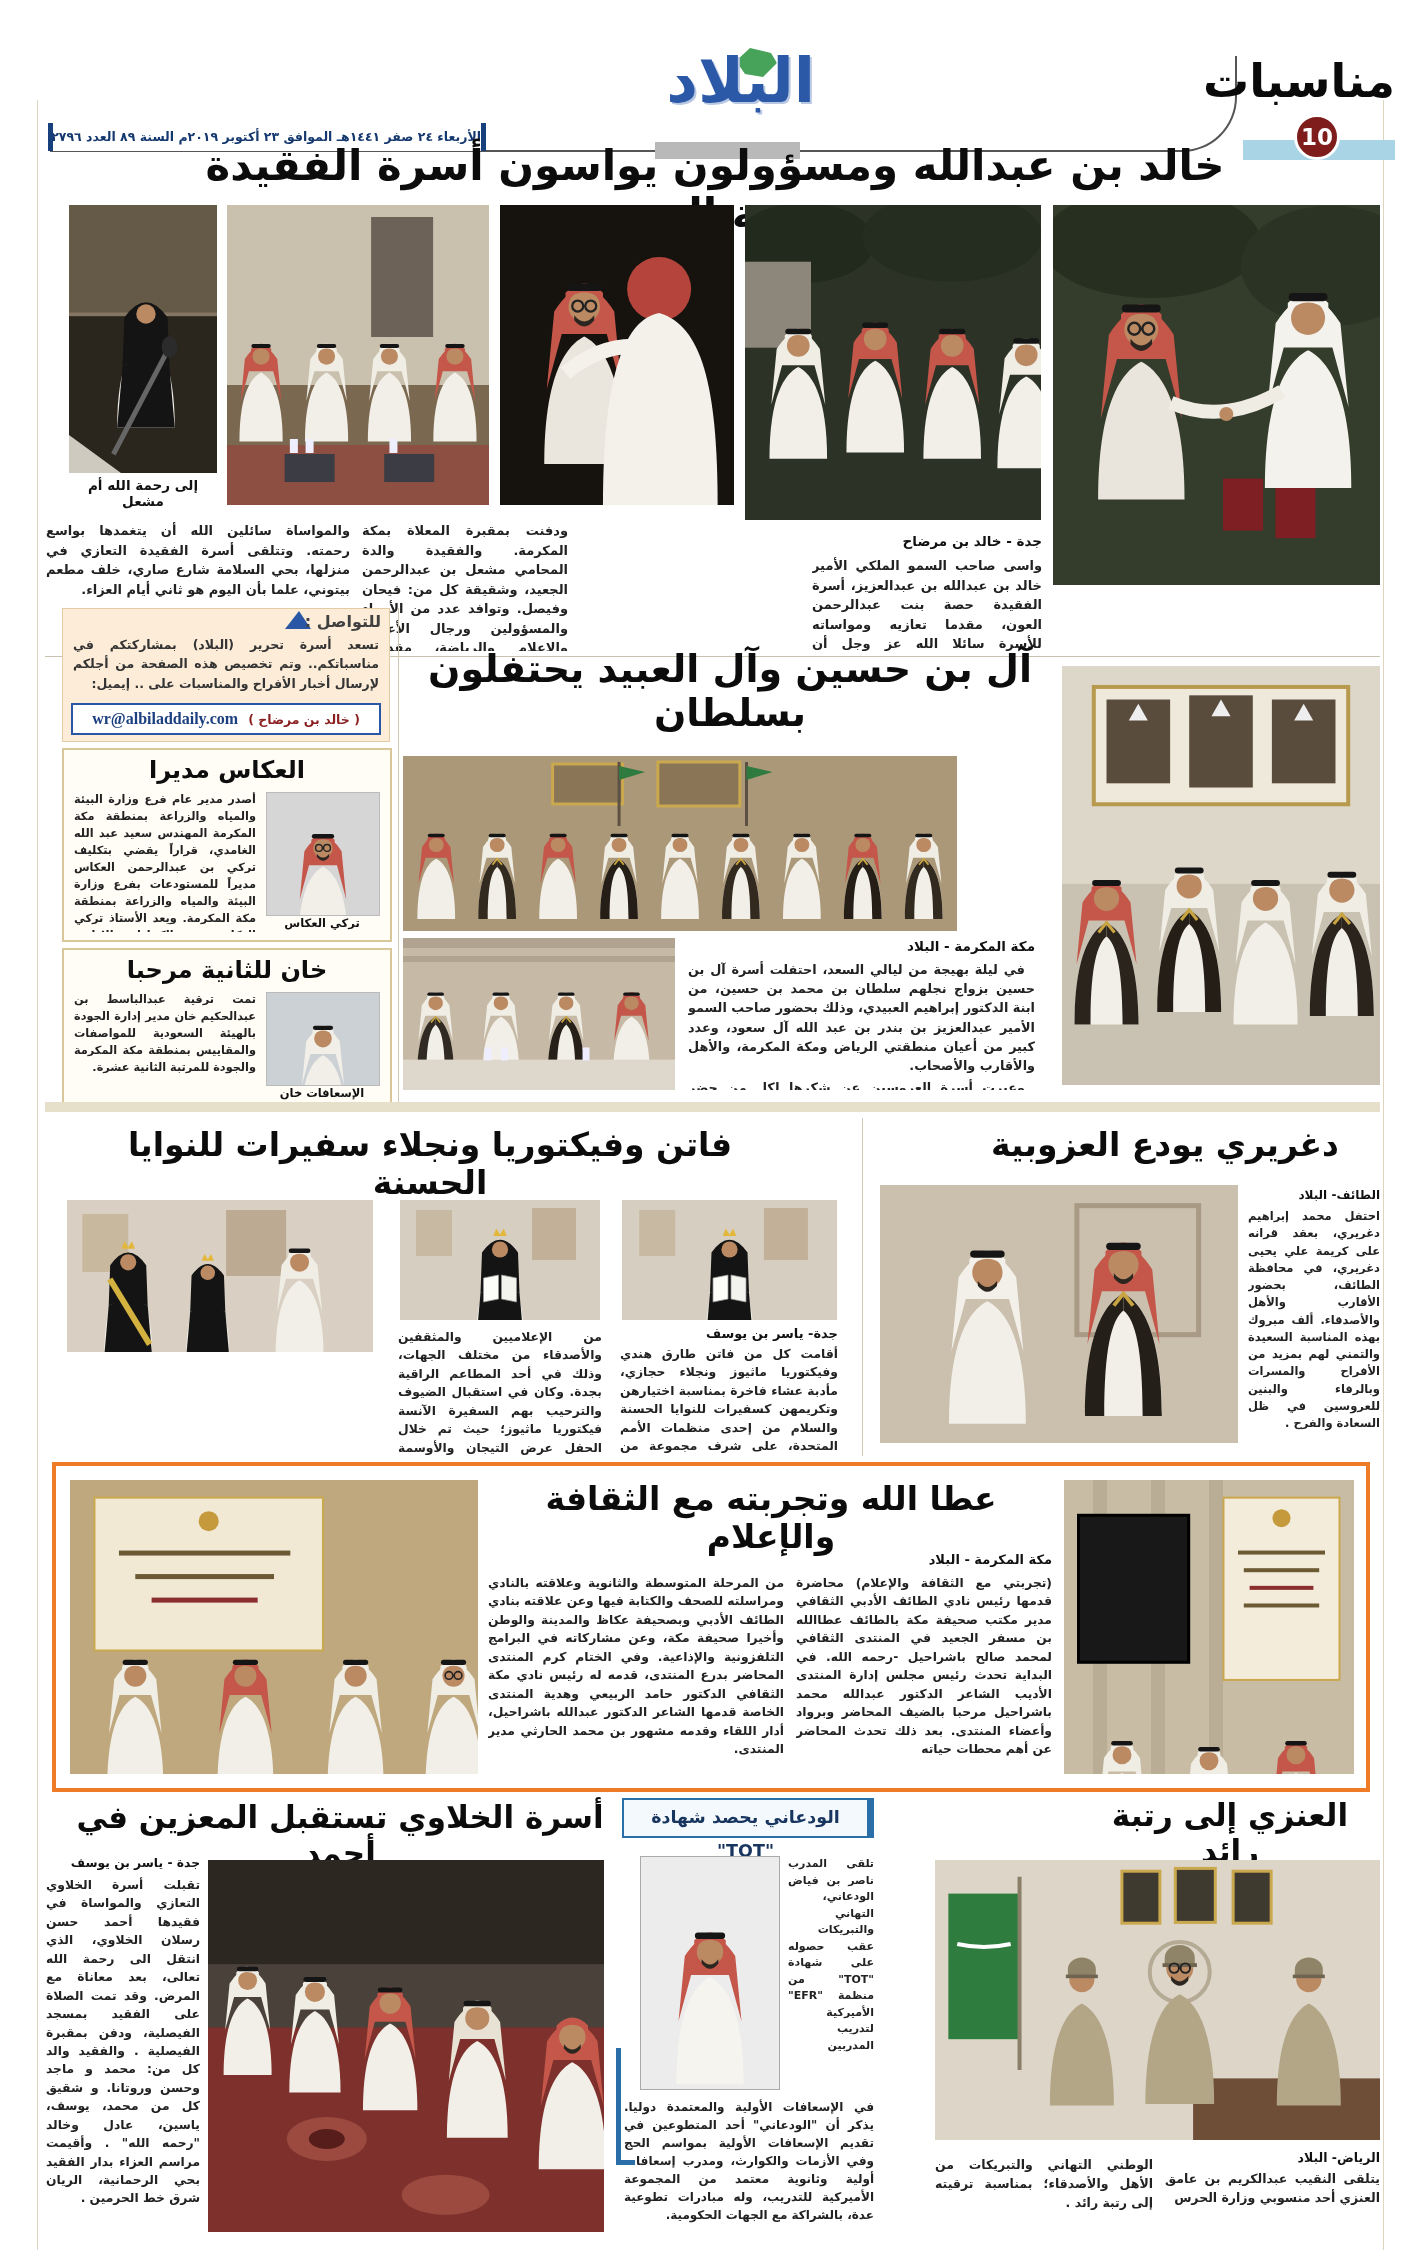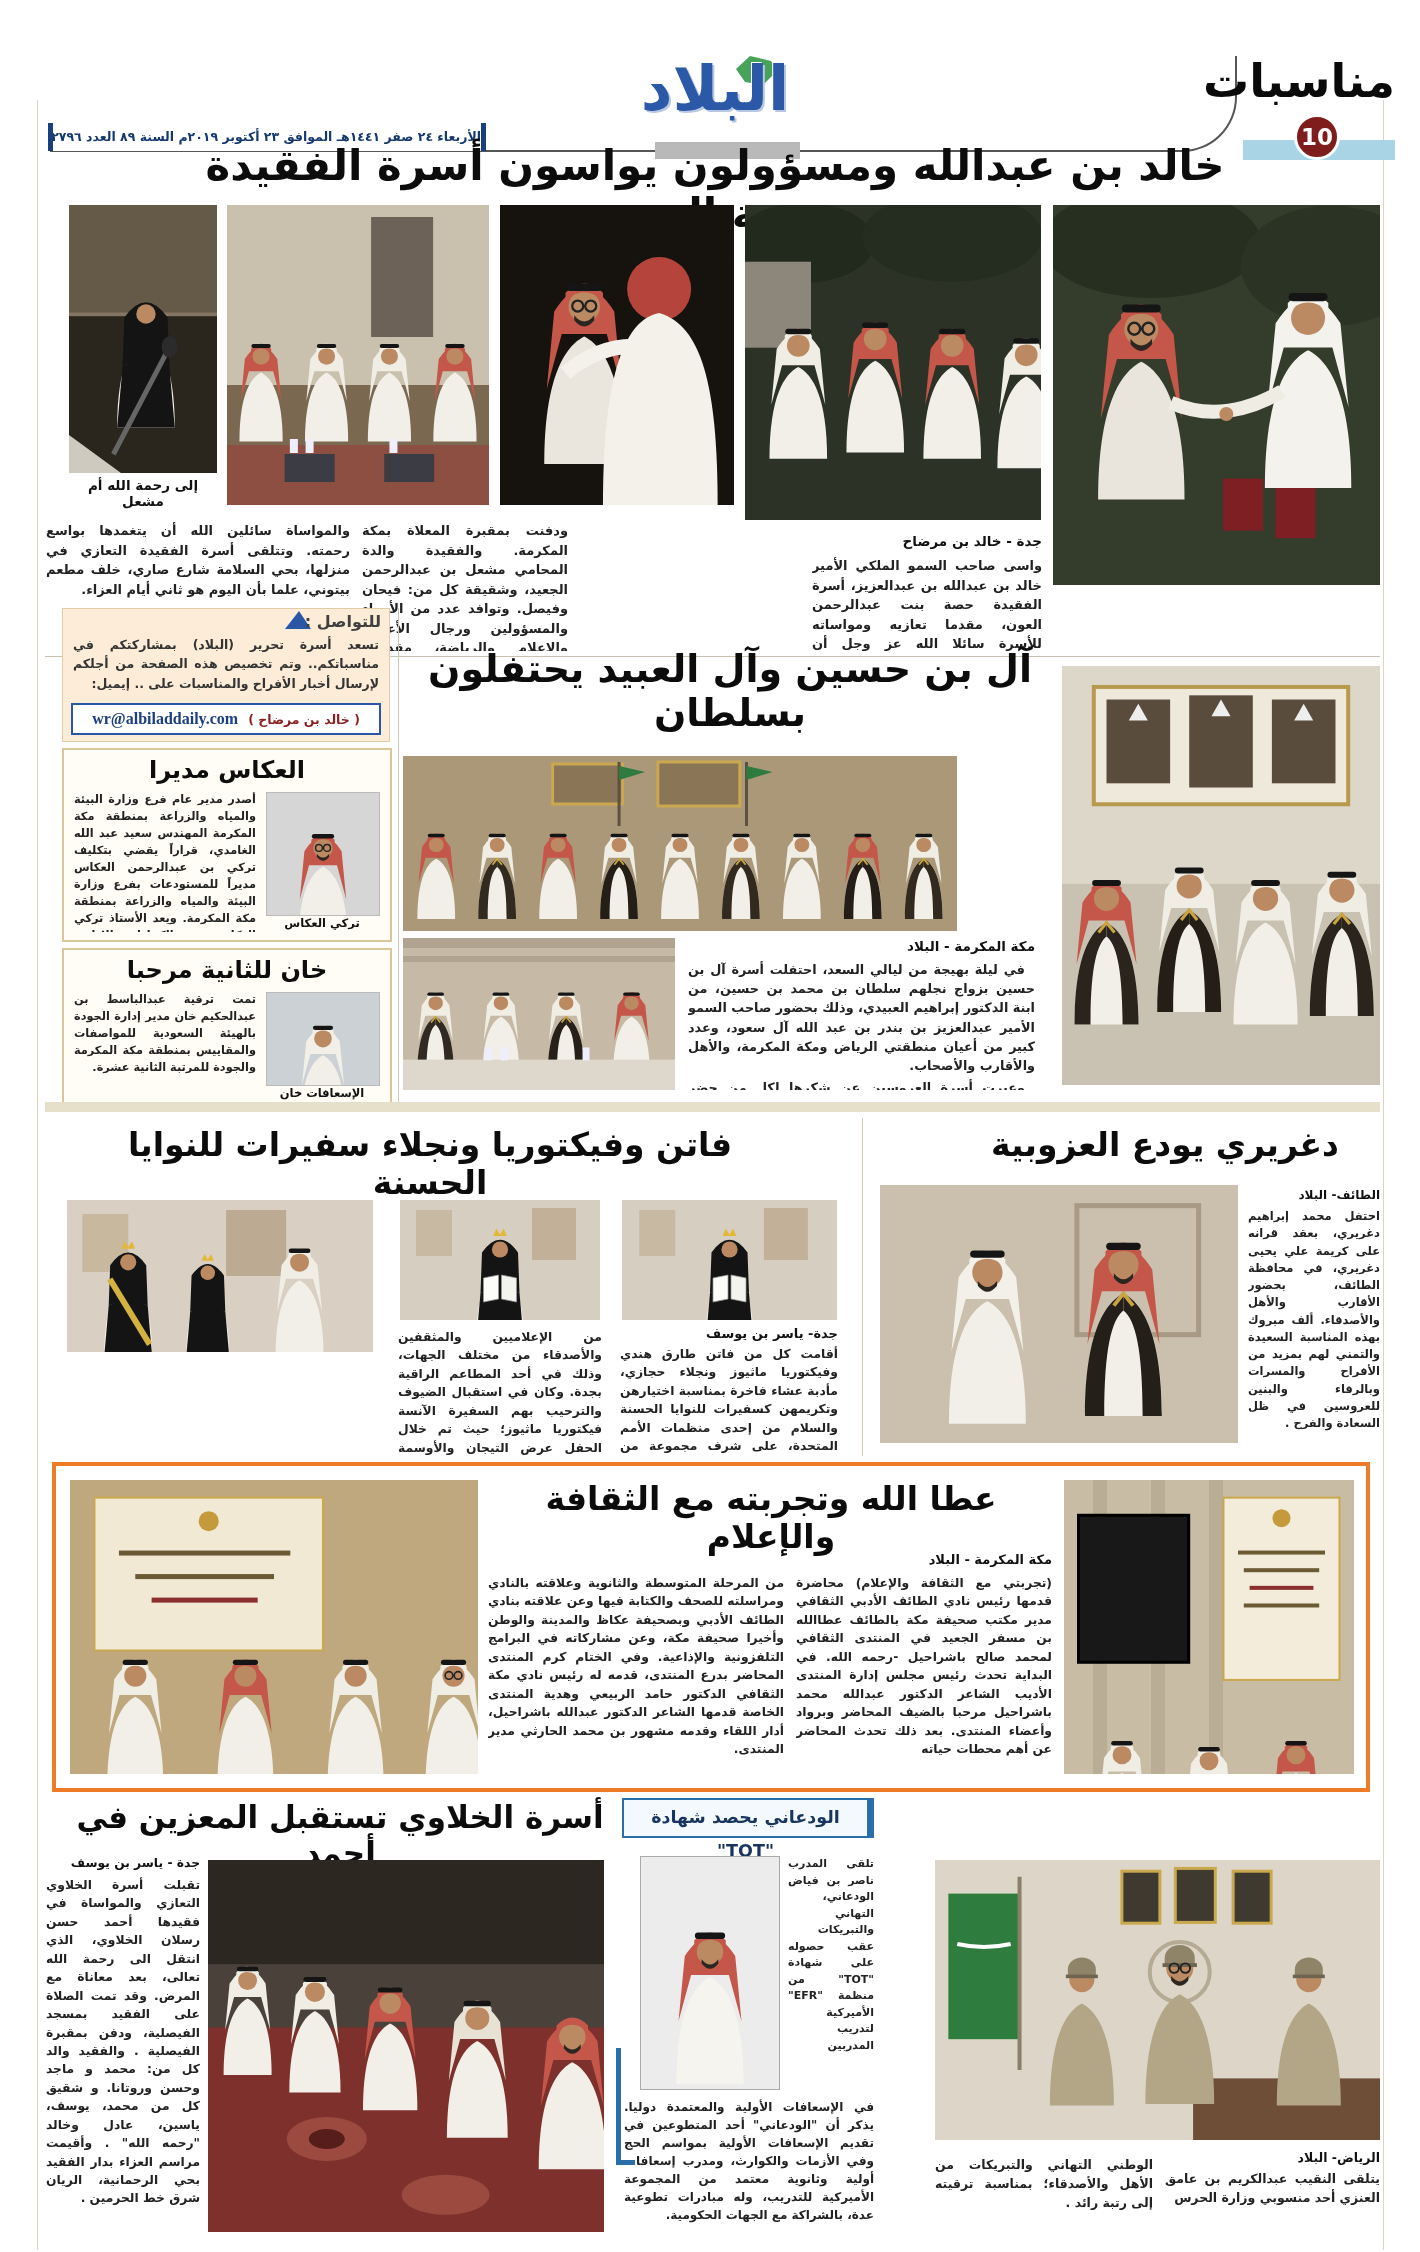--- a/index.html
+++ b/index.html
@@ -33,21 +33,21 @@
 
   <div class="abs" style="left:50px;top:56px;width:1185px;height:94px;border-right:2.5px solid #555;border-bottom:2.5px solid #555;border-bottom-right-radius:55px;"></div>
 
   <div class="abs" style="left:1243px;top:42px;width:152px;height:78px;font-size:46px;font-weight:bold;text-align:center;line-height:78px;color:#0a0a0a;">مناسبات</div>
 
   <div class="abs" style="left:1243px;top:140px;width:152px;height:20px;background:#a9d4e6;"></div>
   <div class="abs" style="left:1294px;top:114px;width:46px;height:46px;border-radius:50%;background:#7f1d1d;border:3px solid #fff;box-sizing:border-box;">
     <span style="display:block;text-align:center;line-height:40px;color:#fff;font-weight:bold;font-size:23px;">10</span>
   </div>
 
-  <div class="abs" style="left:615px;top:52px;width:200px;height:100px;text-align:center;">
+  <div class="abs" style="left:615px;top:44px;width:200px;height:100px;">
     <svg width="46" height="34" viewBox="0 0 46 34" style="position:absolute;left:118px;top:2px;">
       <path d="M3,15 L17,2 L38,7 L44,17 L30,31 L12,28 Z" fill="#47a35a"></path>
     </svg>
     <span style="position:relative;font-size:62px;font-weight:bold;color:#2b59a8;text-shadow:2px 2px 0 #b9c8e2,-1px -1px 0 #ffffff;">البلاد</span>
   </div>
   <div class="abs" style="left:655px;top:142px;width:145px;height:17px;background:#b9b9b9;"></div>
 
   <div class="abs" style="left:48px;top:123px;width:428px;height:28px;border-left:5px solid #17407c;border-right:5px solid #17407c;background:#fff;">
     <span style="display:block;text-align:center;font-size:12.5px;font-weight:bold;color:#15396e;line-height:28px;white-space:nowrap;overflow:hidden;">الأربعاء ٢٤ صفر ١٤٤١هـ الموافق ٢٣ أكتوبر ٢٠١٩م السنة ٨٩ العدد ٢٢٧٩٦</span>
   </div>
@@ -717,20 +717,21 @@
           <path d="M-7.5,-4.5 Q0,-12 7.5,-4.5 L7.5,-1.5 Q0,-8 -7.5,-1.5 Z" fill="#c4564a"></path>
           <rect x="-7.2" y="-8.2" width="14.4" height="3" rx="1.5" fill="#151515"></rect>
           <path d="M-4,4.5 Q0,9.5 4,4.5 L4,6.5 Q0,11.5 -4,6.5 Z" fill="#2c2620"></path>
         </g>
       </svg>
     </div>
   <div class="abs body-txt" style="left:624px;top:2098px;width:250px;height:152px;font-size:12px;overflow:hidden;">في الإسعافات الأولية والمعتمدة دوليا. يذكر أن "الودعاني" أحد المتطوعين في تقديم الإسعافات الأولية بمواسم الحج وفي الأزمات والكوارث، ومدرب إسعافات أولية وثانوية معتمد من المجموعة الأميركية للتدريب، وله مبادرات تطوعية عدة، بالشراكة مع الجهات الحكومية.</div>
   <div class="abs body-txt" style="left:788px;top:1856px;width:86px;height:232px;font-size:11px;overflow:hidden;">تلقى المدرب ناصر بن فياض الودعاني، التهاني والتبريكات عقب حصوله على شهادة "TOT" من منظمة "EFR" الأميركية لتدريب المدربين</div>
   <div class="abs" style="left:616px;top:2048px;width:14px;height:112px;border-left:5px solid #2a6fa8;border-bottom:5px solid #2a6fa8;"></div>
 
+  <div class="abs hl" style="left:1080px;top:1798px;width:300px;height:46px;font-size:31px;">العنزي إلى رتبة رائد</div>
   <div class="photo" style="left:935px;top:1860px;width:445px;height:280px;">
       <svg width="445" height="280" viewBox="0 0 445 280" preserveAspectRatio="none">
         <rect x="0" y="0" width="445" height="280" fill="#ddd6c8"></rect>
         <rect x="186.9" y="11.200000000000001" width="38" height="52" fill="#3f3a30" stroke="#caa84e" stroke-width="3"></rect>
         <rect x="240.3" y="8.4" width="40" height="54" fill="#3f3a30" stroke="#caa84e" stroke-width="3"></rect>
         <rect x="298.15000000000003" y="11.200000000000001" width="38" height="52" fill="#3f3a30" stroke="#caa84e" stroke-width="3"></rect>
         <circle cx="244.75000000000003" cy="112" r="30" fill="none" stroke="#b5aa94" stroke-width="4"></circle>
         <rect x="13.35" y="33.6" width="71.2" height="145.6" fill="#2e7d3e"></rect>
         <path d="M22.25,84 q26.7,6 53.4,0" stroke="#fff" stroke-width="4" fill="none"></path>
         <line x1="84.55" y1="16.8" x2="84.55" y2="210" stroke="#8a7f68" stroke-width="4"></line>

